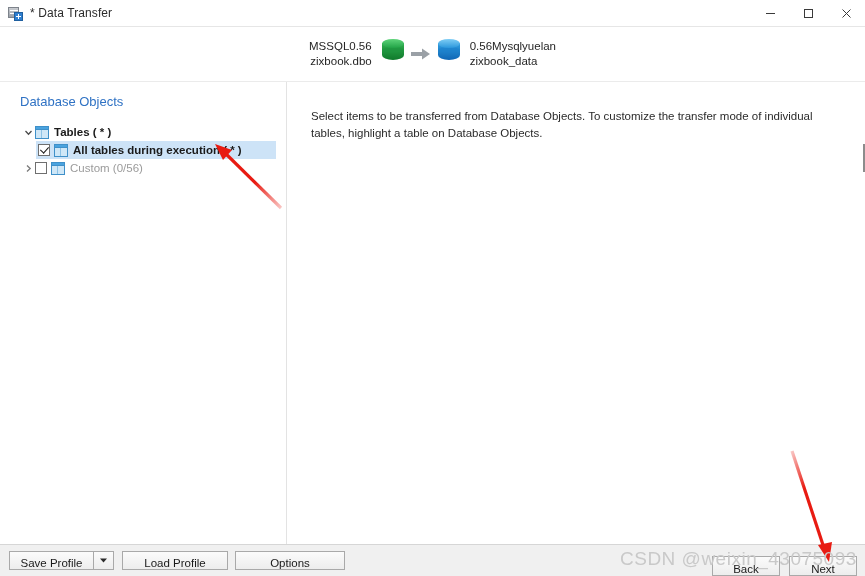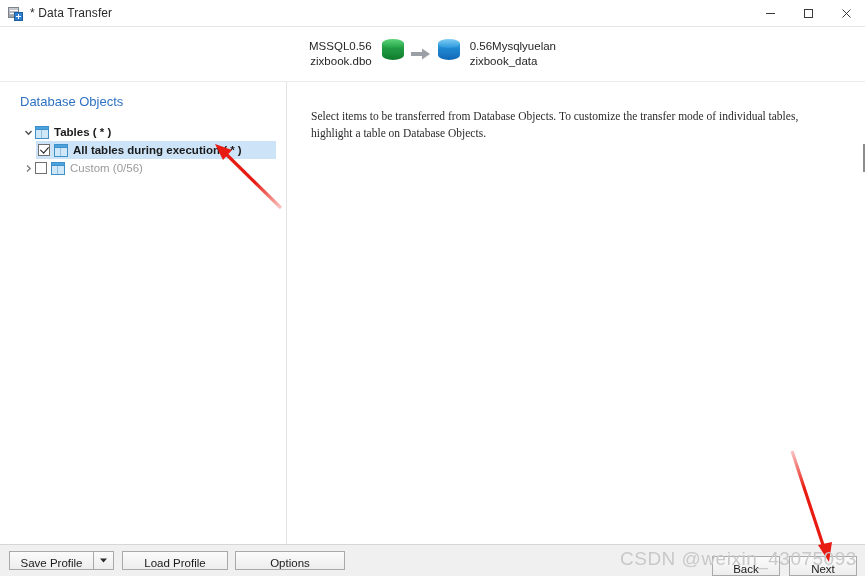--- a/index.html
+++ b/index.html
@@ -183,21 +183,20 @@
     height: 100%; background: #8dc2e6;
   }
   .tree-label { white-space: nowrap; color: #1a1a1a; }
   .tree-label.muted { color: #9b9b9b; }
   .tree-label.bold { font-weight: bold; }
 
   
   .right-pane {
     flex: 1; padding: 26px 30px 0 24px;
     position: relative;
-    font-family: Liberation Serif, serif;
   }
   .instructions {
     font-size: 11.5px; line-height: 17px; color: #2b2b2b;
     max-width: 545px;
   }
   .right-edge-mark {
     position: absolute; right: 0px; top: 62px;
     width: 2px; height: 28px; background: #8c8c8c;
   }
 

